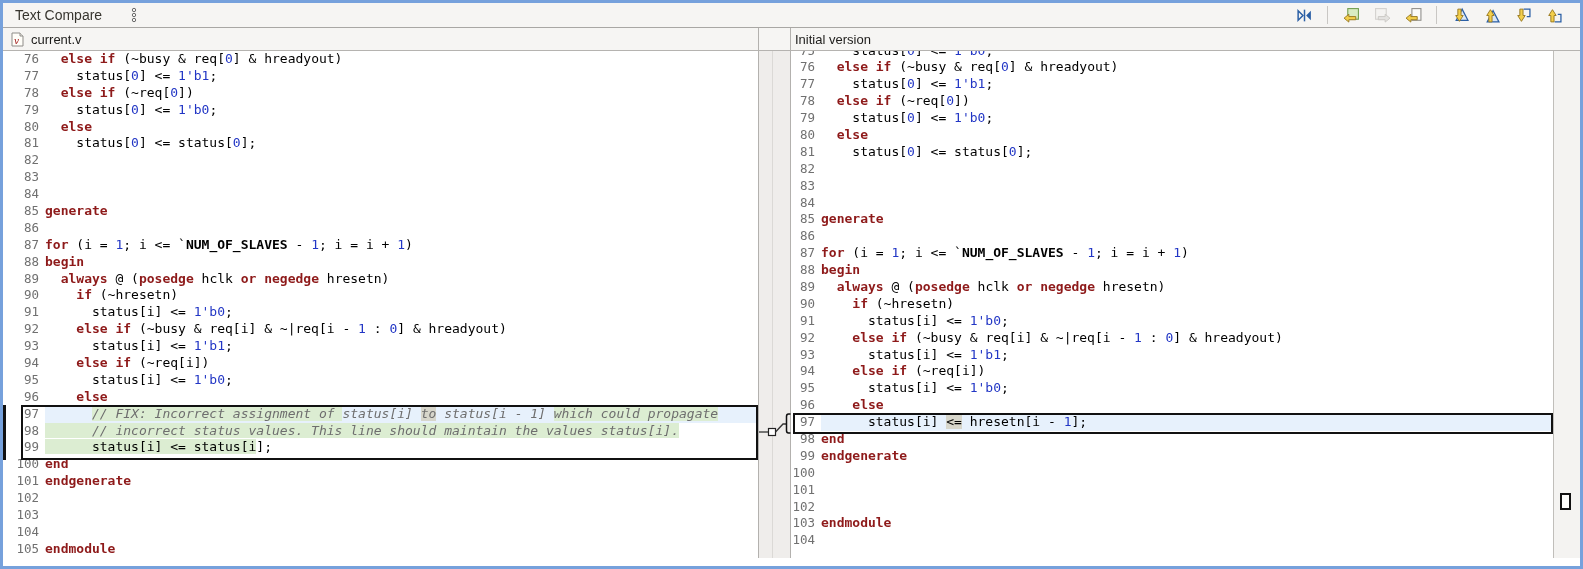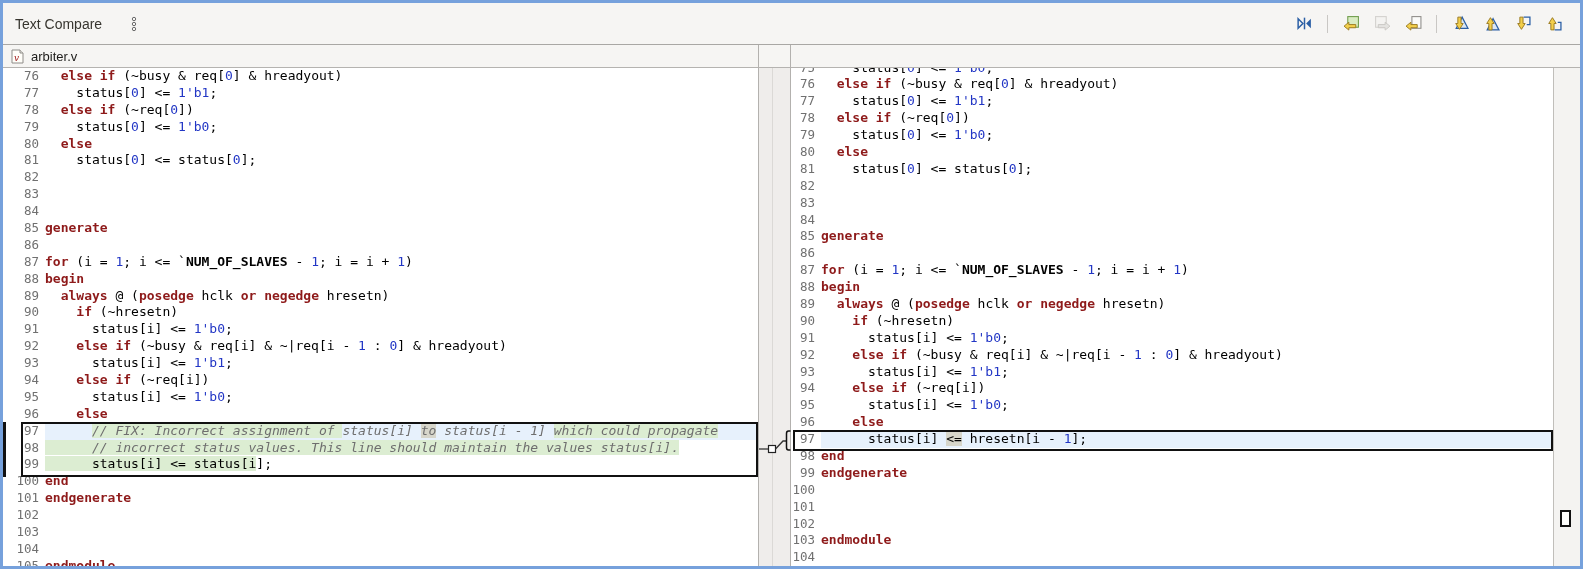--- a/index.html
+++ b/index.html
@@ -2,21 +2,21 @@
 <html style="--winborder: #76a1dc; --kw: #8e1a1a; --num: #2236c5; --cmt: #6e6e6e; --add: #dcedd2; --chg: #d7d6cb; --cur: #e7f1fc; --box: #111111;"><head>
 <meta charset="utf-8">
 <style>
   html,body{margin:0;padding:0;background:#e8e8e8;}
   .window{
     position:relative;width:1583px;height:569px;box-sizing:border-box;
     border:3px solid var(--winborder,#76a1dc);background:#fff;
     font-family:"Liberation Sans",sans-serif;overflow:hidden;
   }
   
-  .toolbar{height:42px;display:flex;align-items:center;background:#f6f5f3;
+  .toolbar{height:25px;display:flex;align-items:center;background:#f6f5f3;
     border-bottom:1px solid #a9a7a4;padding:0 12px;box-sizing:border-box;}
   .tb-title{font-size:14px;color:#37352f;}
   .kebab{margin-left:28px;display:inline-flex;align-items:center;cursor:pointer;}
   .tb-icons{margin-left:auto;display:flex;align-items:center;gap:9px;padding-right:4px;}
   .tb-btn{width:22px;height:22px;display:inline-flex;align-items:center;justify-content:center;
     background:transparent;border:1px solid transparent;border-radius:3px;padding:0;cursor:pointer;}
   .tb-btn.disabled{opacity:.9;cursor:default;}
   .tb-sep{width:1px;height:18px;background:#c9c7c4;margin:0 3px;}
   
   .headers{height:23px;display:flex;background:#f6f5f3;border-bottom:1px solid #b5b3b0;
@@ -125,23 +125,26 @@
     </div>
   </div>
 
   <div class="headers">
     <div class="ph-left">
       <svg width="13" height="15" viewBox="0 0 13 15">
         <path d="M1 1 H9 L12 4 V14 H1 Z" fill="#fffef9" stroke="#8f8d89"></path>
         <path d="M9 1 V4 H12" fill="#eceae4" stroke="#8f8d89"></path>
         <text x="3" y="11.5" font-size="9" font-style="italic" font-family="DejaVu Serif, serif" fill="#a21d1d">v</text>
       </svg>
-      <span>arbiter.v</span>
+      <span>current.v</span>
     </div>
     <div class="ph-gutter"></div>
+    <div class="ph-right">
+      <span>Initial version</span>
+    </div>
   </div>
 
   <div class="content">
     <div class="pane left" id="pane-left">
       <div class="lines">
           <div class="row"><span class="ln">76</span><span class="code"><span class="seg pl">  </span><span class="seg kw">else if</span><span class="seg pl"> (~busy &amp; req[</span><span class="seg num">0</span><span class="seg pl">] &amp; hreadyout)</span></span></div>
           <div class="row"><span class="ln">77</span><span class="code"><span class="seg pl">    status[</span><span class="seg num">0</span><span class="seg pl">] &lt;= </span><span class="seg num">1'b1</span><span class="seg pl">;</span></span></div>
           <div class="row"><span class="ln">78</span><span class="code"><span class="seg pl">  </span><span class="seg kw">else if</span><span class="seg pl"> (~req[</span><span class="seg num">0</span><span class="seg pl">])</span></span></div>
           <div class="row"><span class="ln">79</span><span class="code"><span class="seg pl">    status[</span><span class="seg num">0</span><span class="seg pl">] &lt;= </span><span class="seg num">1'b0</span><span class="seg pl">;</span></span></div>
           <div class="row"><span class="ln">80</span><span class="code"><span class="seg pl">  </span><span class="seg kw">else</span></span></div>

